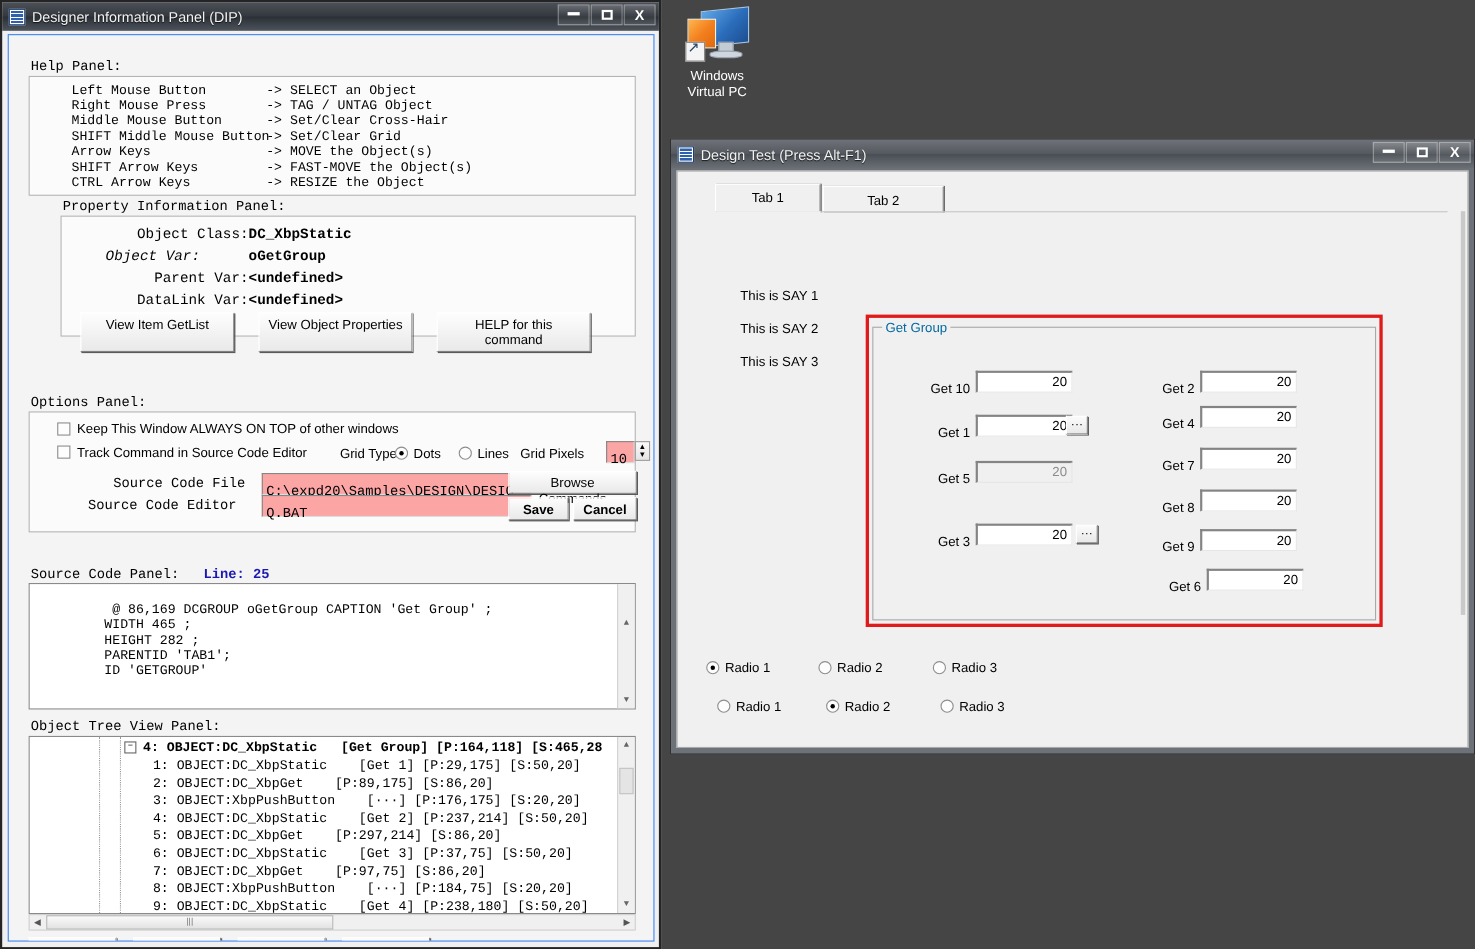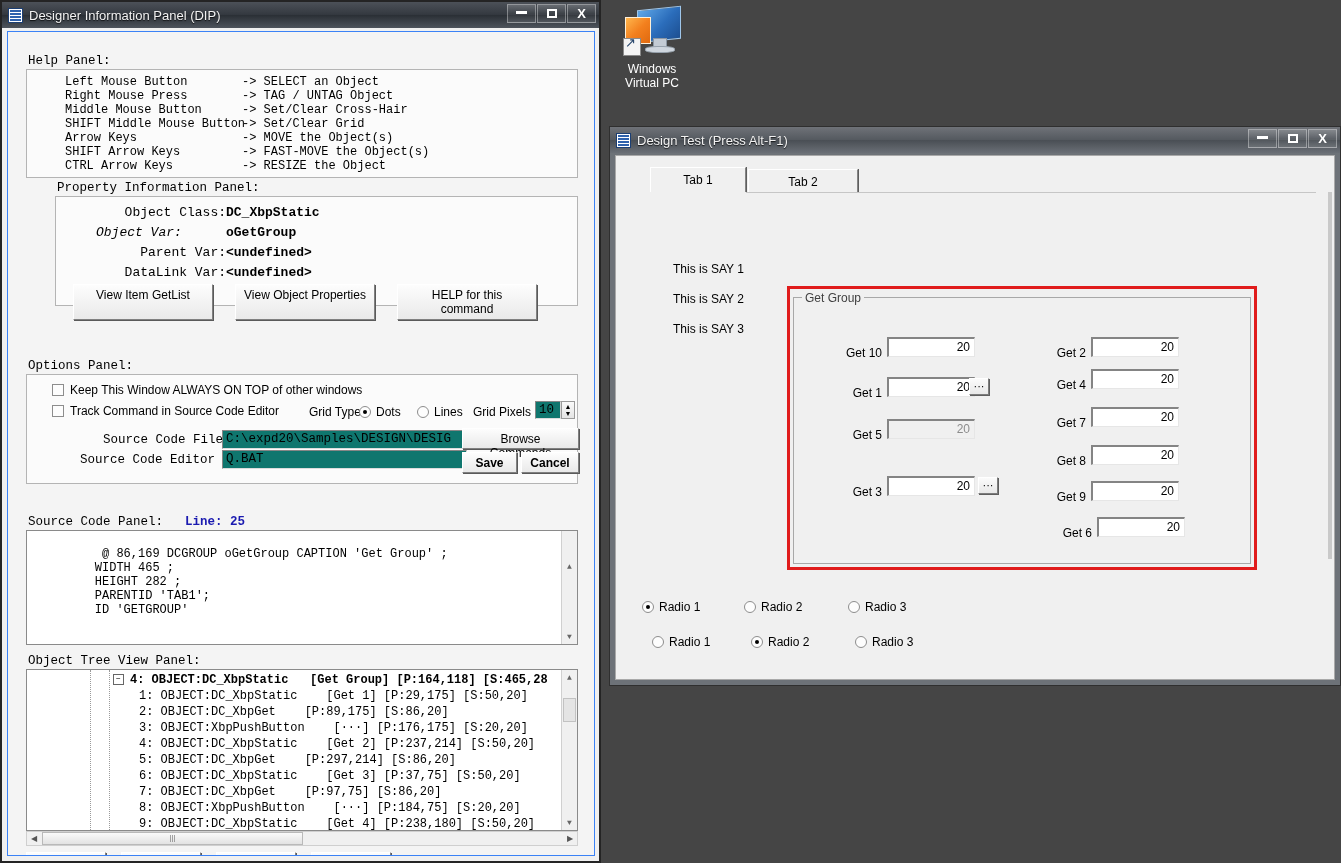--- a/index.html
+++ b/index.html
@@ -130,24 +130,24 @@
 
   
   .chk { display: inline-block; width: 12px; height: 12px; border: 1px solid #8d8d8d;
          background: #fdfdfd; vertical-align: -2px; margin-right: 6px; box-sizing: border-box;}
   .rad { display: inline-block; width: 12px; height: 12px; border: 1px solid #8d8d8d;
          border-radius: 50%; background: #fdfdfd; vertical-align: -2px; margin-right: 5px;
          position: relative; box-sizing: border-box;}
   .rad.on:after { content: ""; position: absolute; left: 3px; top: 3px; width: 4px; height: 4px;
                   border-radius: 50%; background: #000; }
   .tinput {
-    background: #0f766e; border-top: 1px solid #868686; border-left: 1px solid #868686;
+    background: #fca5a5; border-top: 1px solid #868686; border-left: 1px solid #868686;
     border-right: 1px solid #dcdcdc; border-bottom: 1px solid #dcdcdc;
     font-family: "Liberation Mono", monospace; font-size: 12.5px;
-    padding: 1px 3px; box-sizing: border-box; color: #000;
+    padding: 9px 3px; box-sizing: border-box; color: #000; margin-left: 16px;
   }
   .spin {
     display: inline-flex; vertical-align: -4px;
   }
   .spin .sv { width: 26px; height: 18px; }
   .spin .sb { width: 14px; height: 18px; background: linear-gradient(to bottom,#fafafa,#e4e4e4);
     border: 1px solid #9a9a9a; font-size: 7px; line-height: 7px; text-align: center; box-sizing: border-box;
     display: flex; flex-direction: column; justify-content: center; }
 
   
@@ -204,21 +204,21 @@
   .say { position: absolute; font-size: 12px; color: #000; }
   .groupbox {
     position: absolute; border: 3px solid #e01b1b; background: #f0f0f0; box-sizing: border-box;
   }
   .groupbox .inner {
     position: absolute; left: 3px; top: 8px; right: 3px; bottom: 3px;
     border: 1px solid #a8a8a8; box-sizing: border-box;
   }
   .groupbox .gtitle {
     position: absolute; left: 12px; top: 2px; background: #f0f0f0;
-    padding: 0 3px; font-size: 12px; color: #404040; z-index: 2;
+    padding: 0 3px; font-size: 12px; color: #0369a1; z-index: 2;
   }
   .get-label { position: absolute; font-size: 12px; color: #000; text-align: right; }
   .get-field {
     position: absolute; background: #ffffff;
     border-top: 2px solid #848484; border-left: 2px solid #848484;
     border-right: 1px solid #e6e6e6; border-bottom: 1px solid #e6e6e6;
     font-size: 12px; text-align: right; color: #000;
     padding: 1px 4px 1px 2px; box-sizing: border-box;
     font-family: "Liberation Sans", sans-serif;
   }

